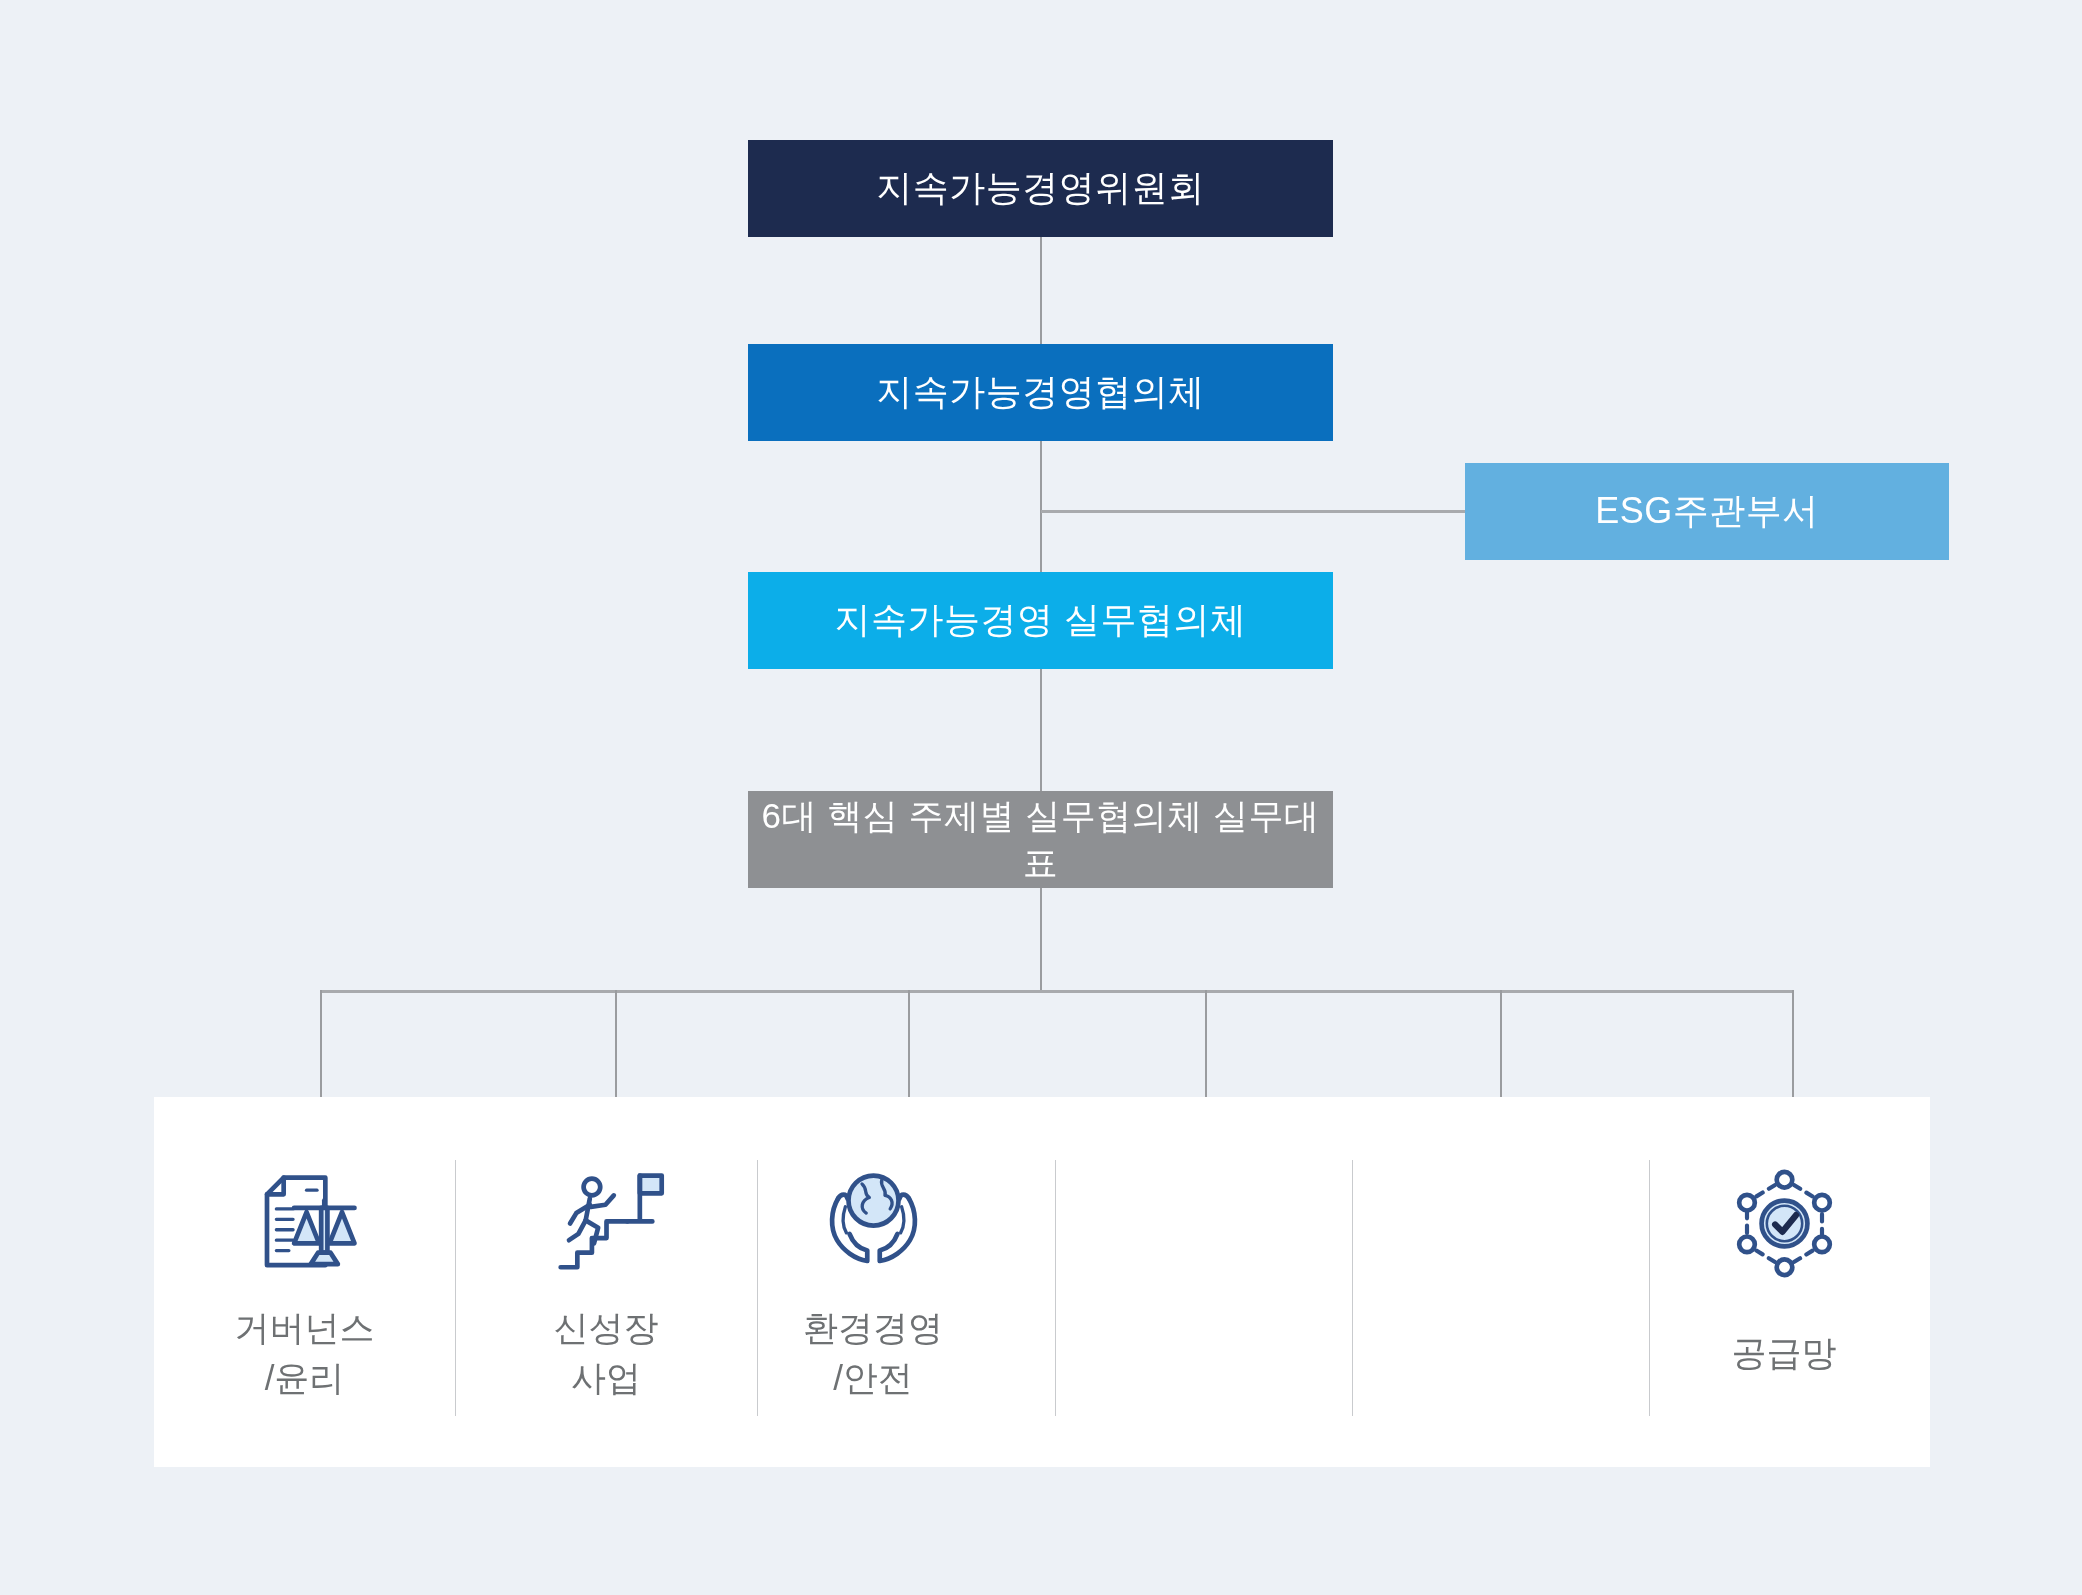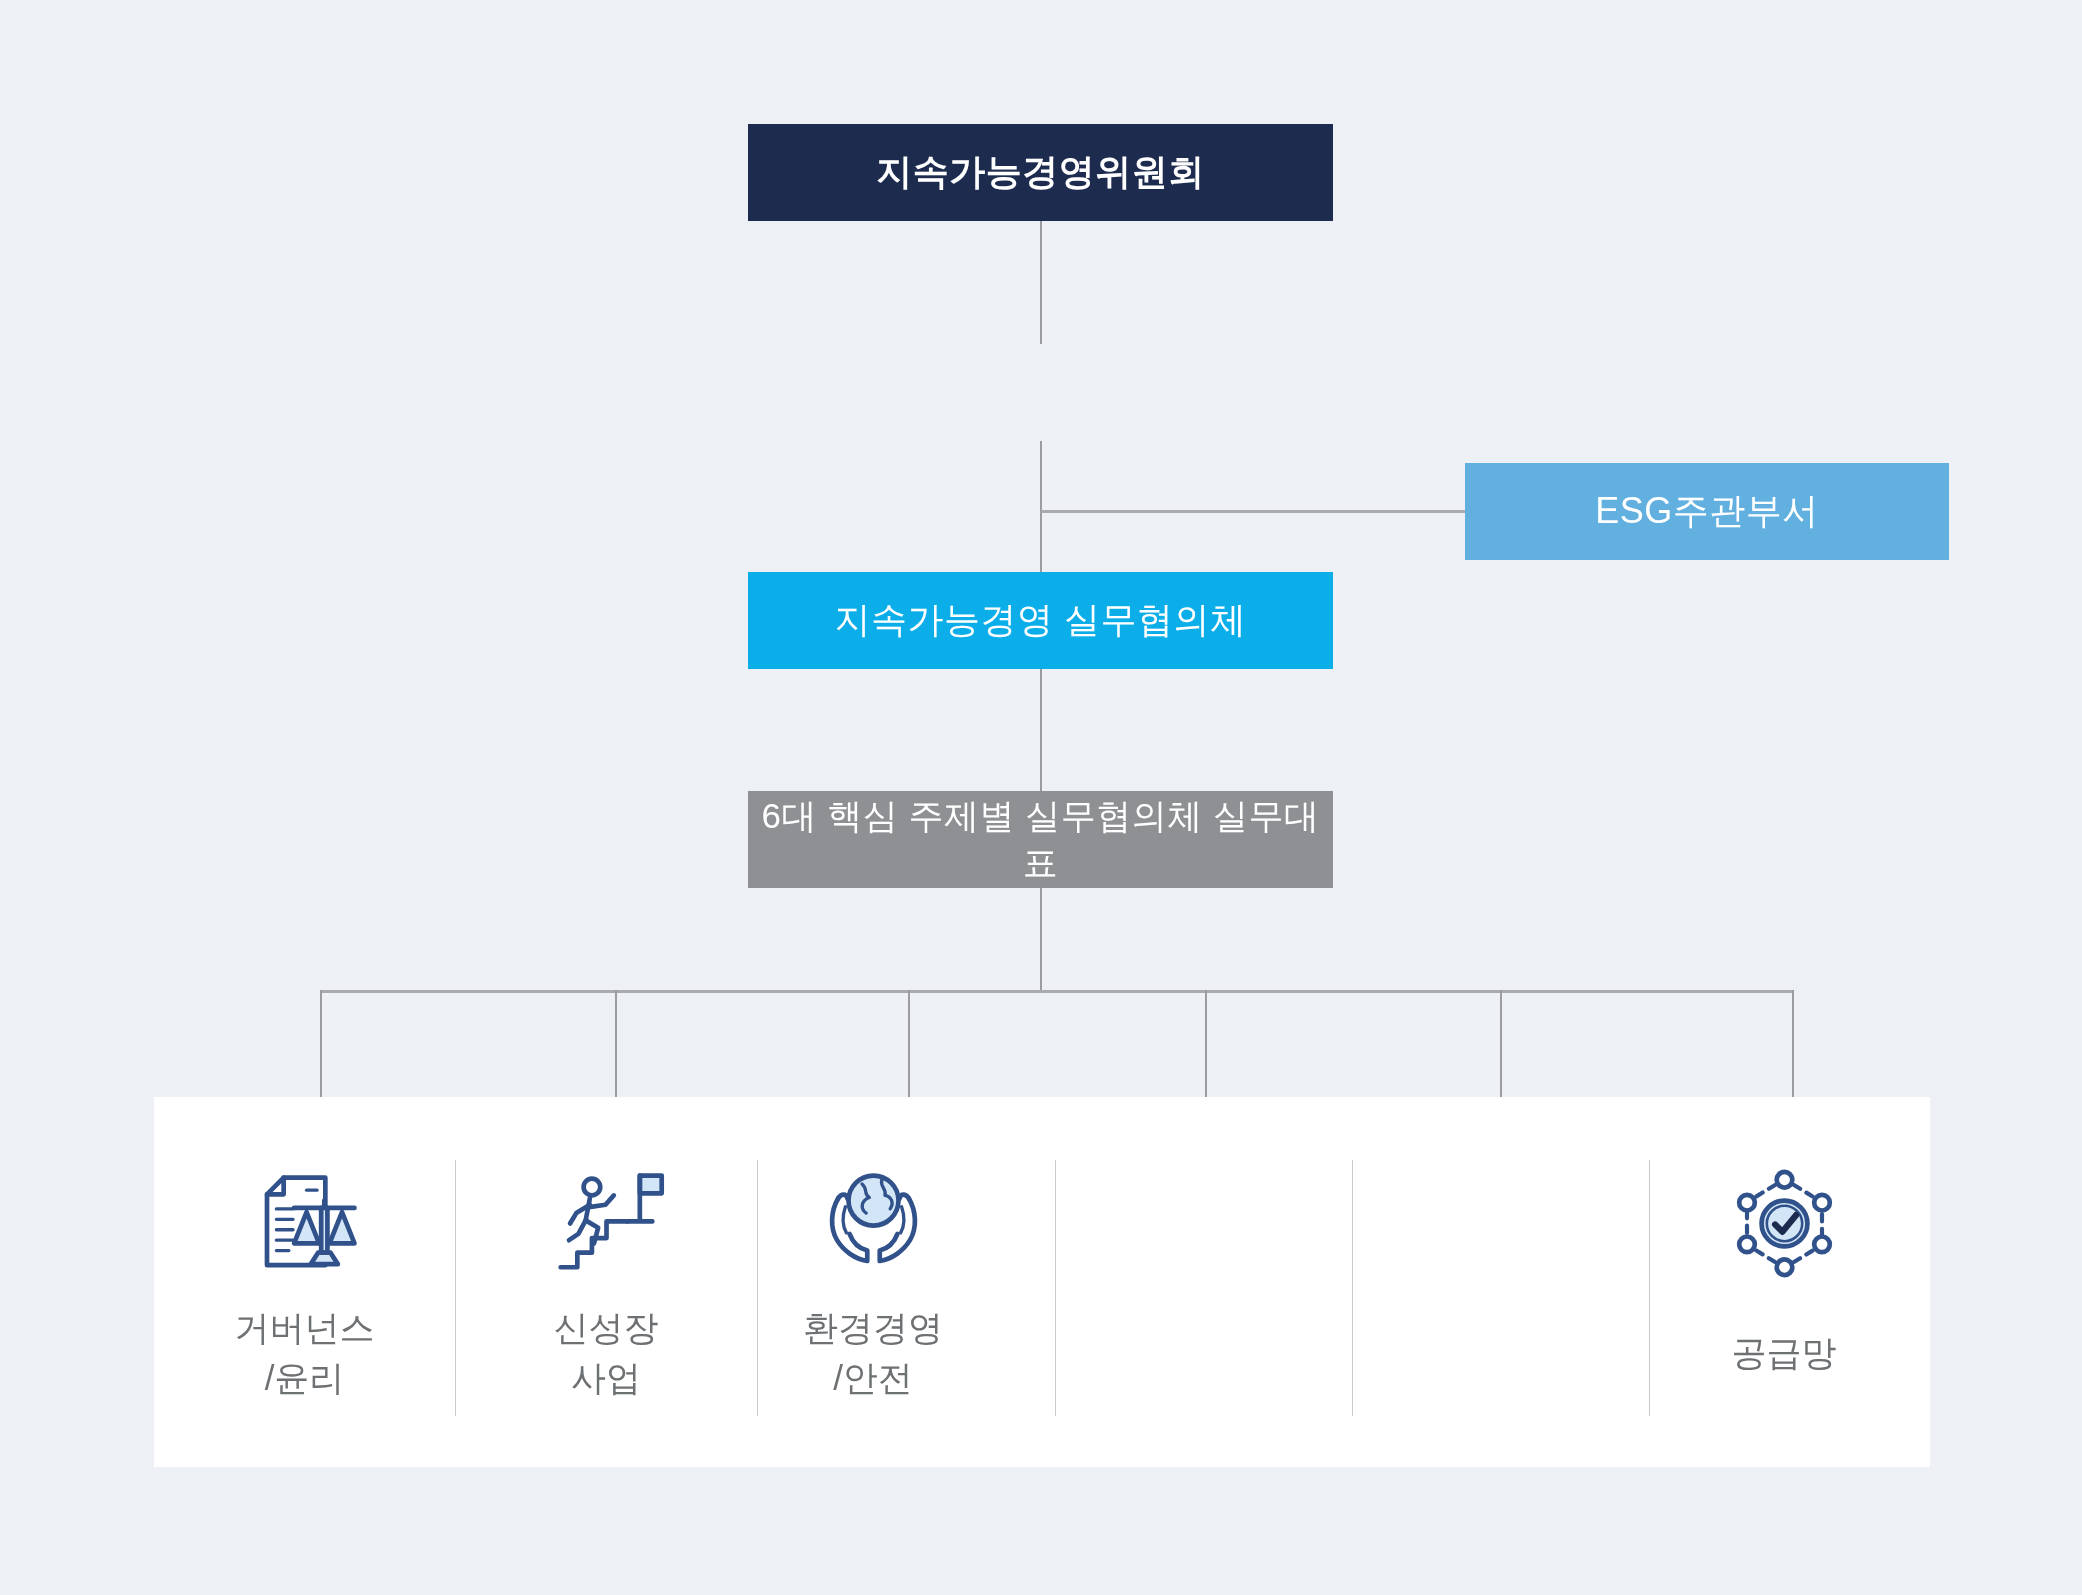--- a/index.html
+++ b/index.html
@@ -15,21 +15,21 @@
   }
   
   .node{
     position:absolute;
     display:flex;align-items:center;justify-content:center;
     color:var(--c-box-text);
     font-size:36px;font-weight:500;letter-spacing:0.5px;
     text-align:center;
   }
   .node.center-col{left:748px;width:585px;height:97px;}
-  .node-committee{top:124px;background:var(--c-navy);font-weight:bold;}
+  .node-committee{top:140px;background:var(--c-navy);}
   .node-council{top:344px;background:var(--c-blue);}
   .node-working-council{top:572px;background:var(--c-cyan);}
   .node-working-reps{top:791px;background:var(--c-gray-box);font-size:35px;}
   .node-esg{left:1465px;top:463px;width:484px;height:97px;background:var(--c-light-blue);font-size:36px;justify-content:center;}
   
   .vline{position:absolute;width:2px;background:var(--c-line);}
   .hline{position:absolute;height:3px;background:var(--c-line-light);}
   .drop{position:absolute;width:2px;background:var(--c-line);}
   
   .panel{
@@ -71,20 +71,23 @@
   <div class="hline" style="left:320px;top:990px;width:1474px;"></div>
   <div class="drop" style="left:320px;top:990px;height:107px;"></div>
   <div class="drop" style="left:615px;top:990px;height:107px;"></div>
   <div class="drop" style="left:908px;top:990px;height:107px;"></div>
   <div class="drop" style="left:1205px;top:990px;height:107px;"></div>
   <div class="drop" style="left:1500px;top:990px;height:107px;"></div>
   <div class="drop" style="left:1792px;top:990px;height:107px;"></div>
 
   <div class="node center-col node-committee">
     <span>지속가능경영위원회</span>
+  </div>
+  <div class="node center-col node-council">
+    <span>지속가능경영협의체</span>
   </div>
   <div class="node node-esg">
     <span>ESG주관부서</span>
   </div>
   <div class="node center-col node-working-council">
     <span>지속가능경영 실무협의체</span>
   </div>
   <div class="node center-col node-working-reps">
     <span>6대 핵심 주제별 실무협의체 실무대표</span>
   </div>

